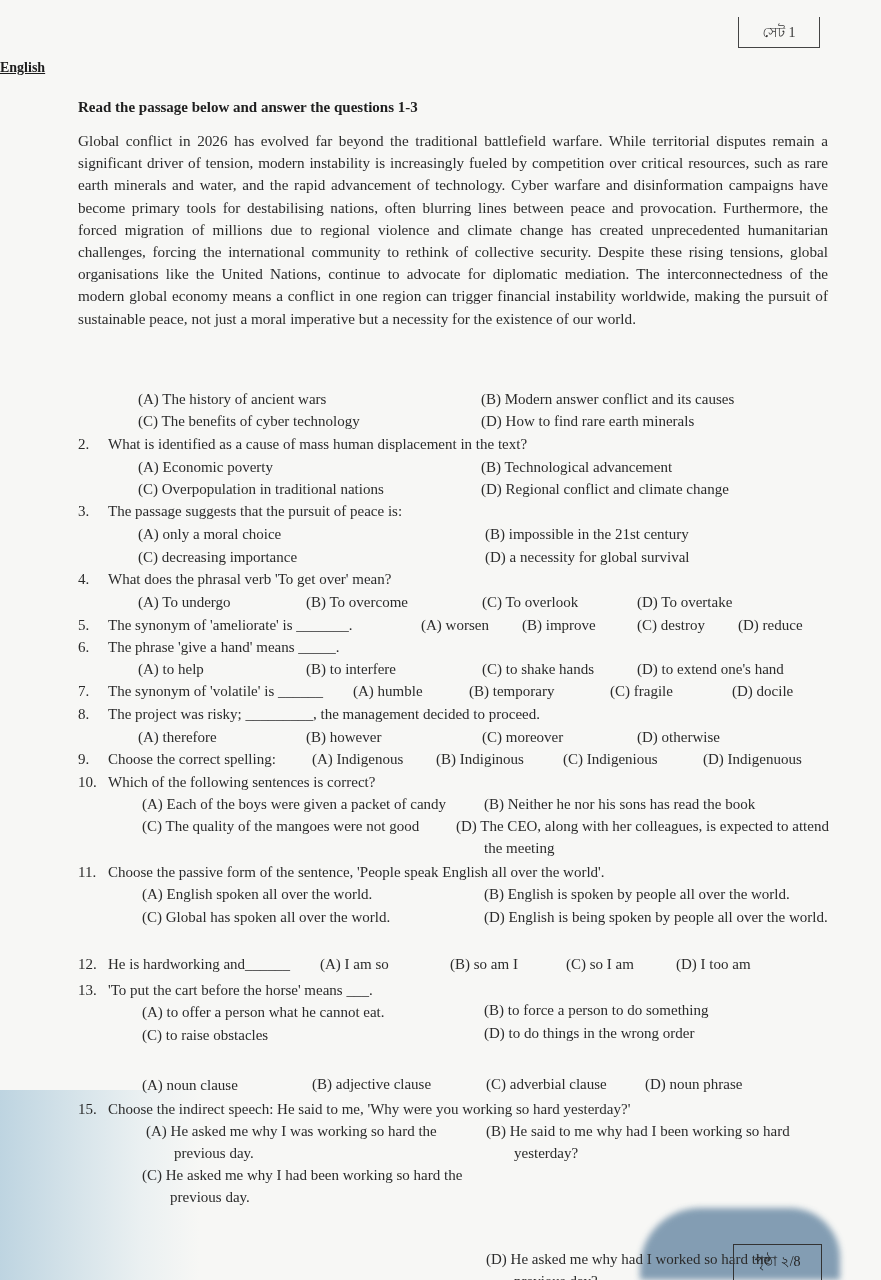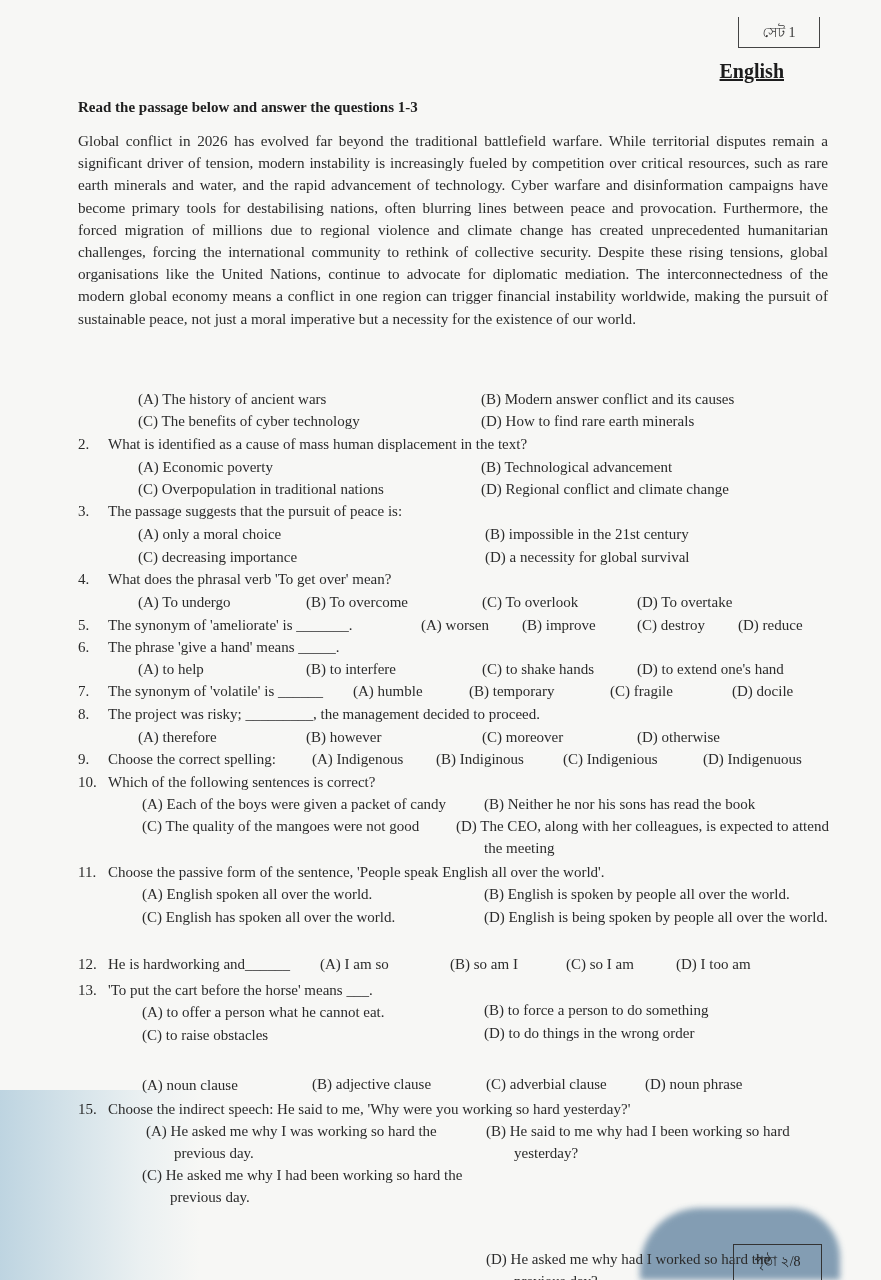--- a/index.html
+++ b/index.html
@@ -25,22 +25,22 @@
     position: absolute; left: 738px; top: 17px; width: 80px; height: 30px;
     border-left: 1.5px solid #444; border-right: 1.5px solid #444; border-bottom: 1.5px solid #444;
     font-size: 14px; text-align: center; line-height: 32px; color: #333;
   }
   .page-box {
     position: absolute; left: 733px; top: 1244px; width: 87px; height: 36px;
     border: 1.5px solid #333; border-bottom: none;
     font-size: 14px; text-align: center; line-height: 34px; color: #222;
   }
   .subject {
-    position: absolute; left: 0; width: 784px; top: 60px; text-align: right;
-    font-weight: bold; font-size: 20px; text-decoration: underline; color: #1c1c1c;
+    position: absolute; left: 0; width: 784px; top: 60px; text-align: left;
+    font-weight: bold; font-size: 14px; text-decoration: underline; color: #1c1c1c;
   }
   .instruction {
     position: absolute; left: 78px; top: 99px; font-weight: bold; font-size: 15px; color: #1e1e1e;
   }
   .passage {
     position: absolute; left: 78px; top: 130px; width: 750px;
     font-size: 15.2px; line-height: 22.2px; text-align: justify; color: #2b2b2b;
   }
   .q {
     position: absolute; left: 78px; width: 770px; font-size: 15px; line-height: 22px; color: #2b2b2b;
@@ -117,21 +117,21 @@
 
   <div class="q" style="top:771px"><span class="qnum">10.</span><span>Which of the following sentences is correct?</span></div>
   <div class="opt" style="left:142px;top:793px">(A) Each of the boys were given a packet of candy</div>
   <div class="opt" style="left:484px;top:793px">(B) Neither he nor his sons has read the book</div>
   <div class="opt" style="left:142px;top:815px">(C) The quality of the mangoes were not good</div>
   <div class="opt-wrap" style="left:484px;top:815px;width:355px;text-indent:0;padding-left:28px;margin-left:-28px;"><span style="margin-left:-28px">(D) The CEO, along with her colleagues, is expected to attend the meeting</span></div>
 
   <div class="q" style="top:861px"><span class="qnum">11.</span><span>Choose the passive form of the sentence, 'People speak English all over the world'.</span></div>
   <div class="opt" style="left:142px;top:883px">(A) English spoken all over the world.</div>
   <div class="opt" style="left:484px;top:883px">(B) English is spoken by people all over the world.</div>
-  <div class="opt" style="left:142px;top:906px">(C) English has spoken all over the world.</div>
+  <div class="opt" style="left:142px;top:906px">(C) Global has spoken all over the world.</div>
   <div class="opt-wrap" style="left:512px;top:906px;width:320px;"><span style="margin-left:-28px">(D) English is being spoken by people all over the world.</span></div>
 
   <div class="q" style="top:953px"><span class="qnum">12.</span><span>He is hardworking and______</span></div>
   <div class="opt" style="left:320px;top:953px">(A)  I am so</div>
   <div class="opt" style="left:450px;top:953px">(B)  so am I</div>
   <div class="opt" style="left:566px;top:953px">(C) so I am</div>
   <div class="opt" style="left:676px;top:953px">(D) I too am</div>
 
   <div class="q" style="top:979px"><span class="qnum">13.</span><span>'To put the cart before the horse' means ___.</span></div>
   <div class="opt" style="left:142px;top:1001px">(A) to offer a person what he cannot eat.</div>

